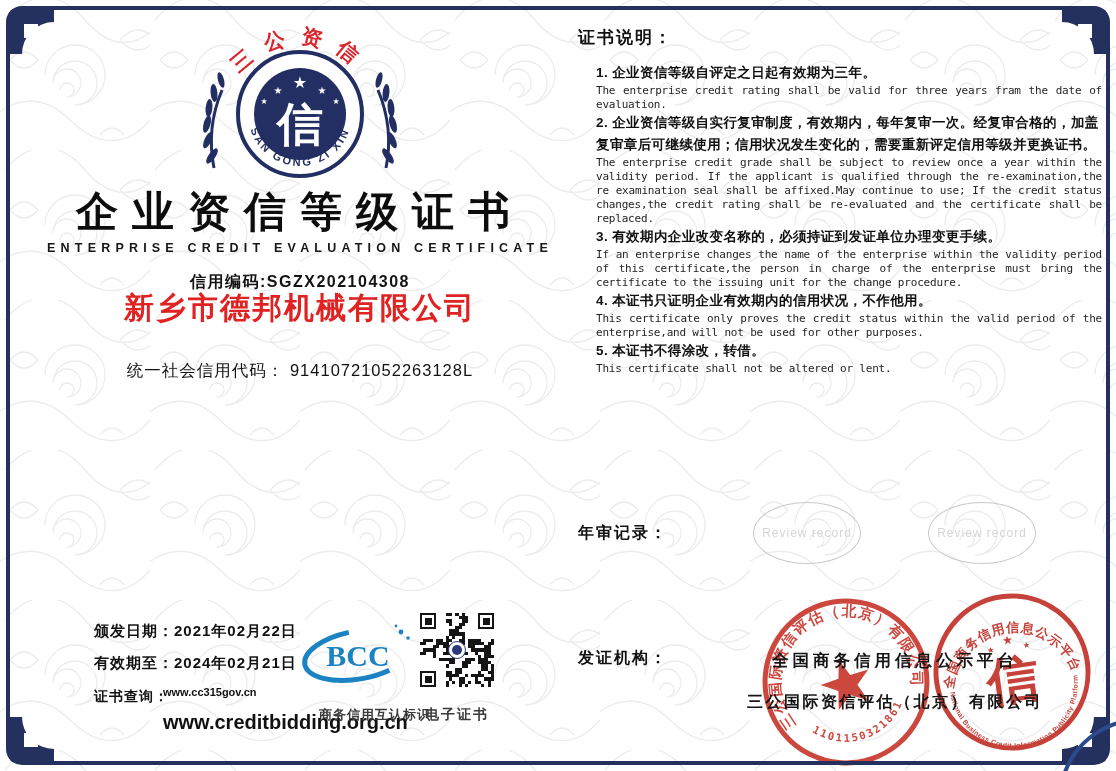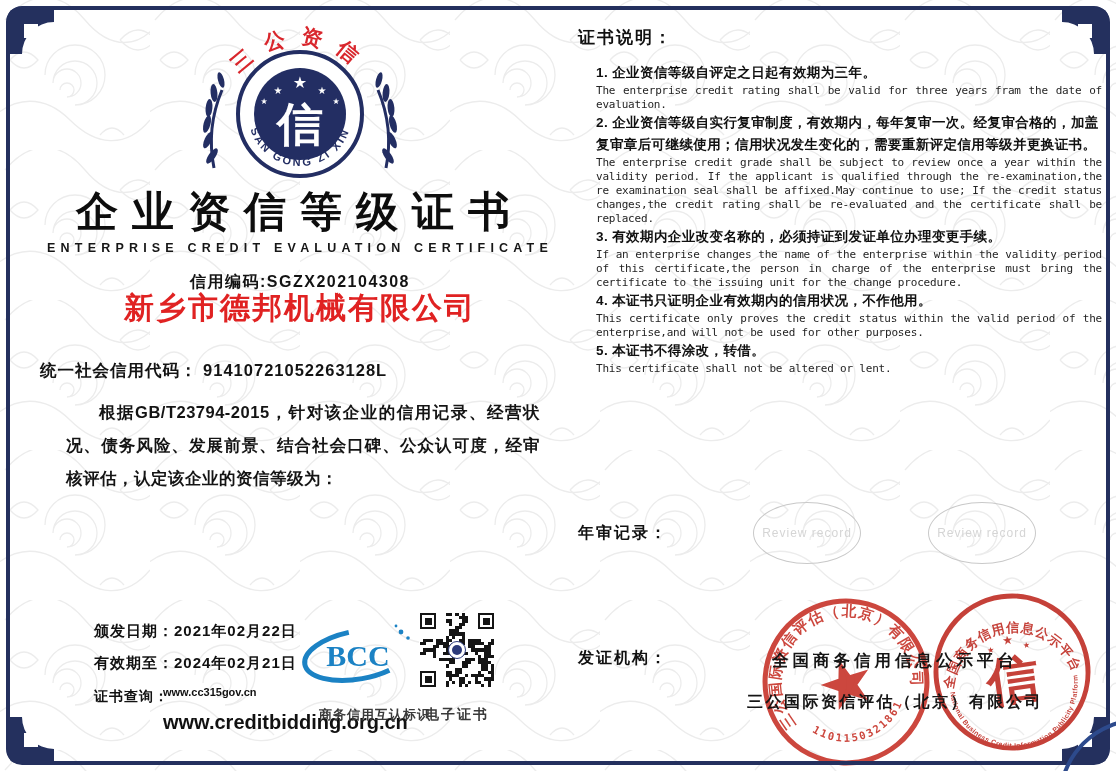--- a/index.html
+++ b/index.html
@@ -14,22 +14,22 @@
   .logo-box{position:absolute;left:178px;top:18px;width:244px;height:166px;}
   .cert-title{position:absolute;left:40px;top:184px;width:520px;text-align:center;
     font-family:"Liberation Serif","DejaVu Serif",serif;font-weight:bold;font-size:42px;
     letter-spacing:14px;color:#0d0d0d;white-space:nowrap;}
   .cert-subtitle{position:absolute;left:40px;top:241px;width:520px;text-align:center;
     font-size:12.5px;font-weight:bold;letter-spacing:5.2px;color:#161616;white-space:nowrap;}
   .credit-code{position:absolute;left:40px;top:272px;width:520px;text-align:center;
     font-size:16px;font-weight:bold;letter-spacing:1.5px;color:#131313;}
   .company-name{position:absolute;left:40px;top:288px;width:520px;text-align:center;
     font-size:30px;font-weight:bold;letter-spacing:2px;color:#e02222;}
-  .unified-code{position:absolute;left:40px;top:360px;width:520px;text-align:left;
-    font-size:16.5px;font-weight:bold;letter-spacing:1px;color:#131313;}
+  .unified-code{position:absolute;left:40px;top:360px;width:520px;text-align:center;
+    font-size:16.5px;font-weight:normal;letter-spacing:1px;color:#131313;}
   .statement{position:absolute;left:66px;top:396px;width:474px;font-size:16.5px;font-weight:600;
     line-height:33px;text-align:justify;text-indent:2em;color:#141414;letter-spacing:0.5px;}
   .rating{position:absolute;left:40px;top:488px;width:520px;text-align:center;
     font-family:"Liberation Serif","DejaVu Serif",serif;font-weight:bold;font-size:66px;
     letter-spacing:30px;color:#cc2429;text-indent:30px;}
   .issue-date{position:absolute;left:94px;top:622px;font-size:15px;font-weight:bold;letter-spacing:1px;}
   .valid-until{position:absolute;left:94px;top:654px;font-size:15px;font-weight:bold;letter-spacing:1px;}
   .query-label{position:absolute;left:94px;top:688px;font-size:14px;font-weight:bold;letter-spacing:1px;}
   .query-url1{position:absolute;left:163px;top:686px;font-size:11px;font-weight:bold;}
   .query-url2{position:absolute;left:163px;top:711px;font-size:20px;font-weight:bold;}
@@ -149,21 +149,20 @@
       <text font-size="11" font-weight="bold" fill="#232e63" letter-spacing="2.5">
         <textPath href="#botArc" startOffset="50%" text-anchor="middle">SAN GONG ZI XIN</textPath>
       </text>
     </svg>
 
     <div class="cert-title">企业资信等级证书</div>
     <div class="cert-subtitle">ENTERPRISE CREDIT EVALUATION CERTIFICATE</div>
     <div class="credit-code">信用编码:SGZX202104308</div>
     <div class="company-name">新乡市德邦机械有限公司</div>
     <div class="unified-code">统一社会信用代码： 91410721052263128L</div>
-    <div class="statement">根据GB/T23794-2015，针对该企业的信用记录、经营状况、债务风险、发展前景、结合社会口碑、公众认可度，经审核评估，认定该企业的资信等级为：</div>
 
     <div class="issue-date">颁发日期：2021年02月22日</div>
     <div class="valid-until">有效期至：2024年02月21日</div>
     <div class="query-label">证书查询：</div>
     <div class="query-url1">www.cc315gov.cn</div>
     <div class="query-url2">www.creditbidding.org.cn</div>
 
     <svg class="bcc-box" viewBox="0 0 116 66">
       <ellipse cx="58" cy="33" rx="54" ry="24" fill="none" stroke="#1b82c4" stroke-width="5" stroke-dasharray="150 95" stroke-dashoffset="-35" transform="rotate(-10 58 33)"></ellipse>
       <circle cx="101" cy="10" r="2.4" fill="#1b82c4"></circle>

